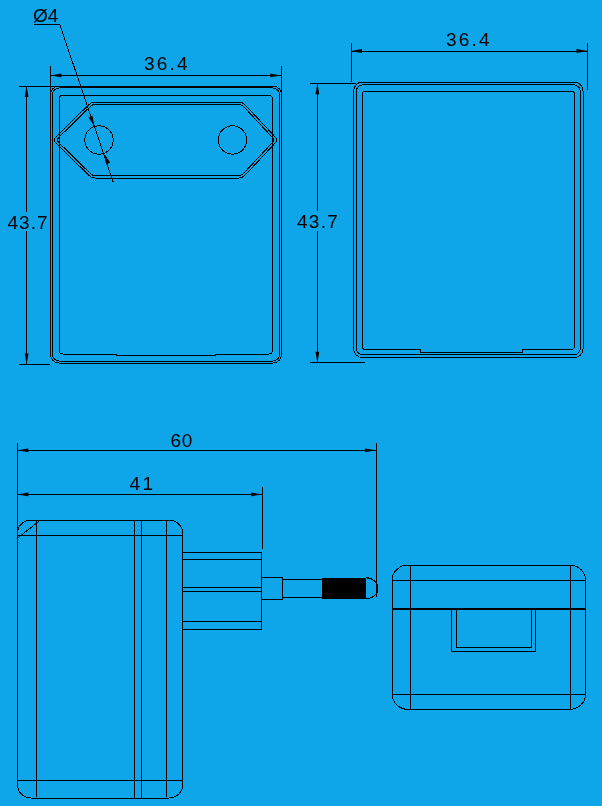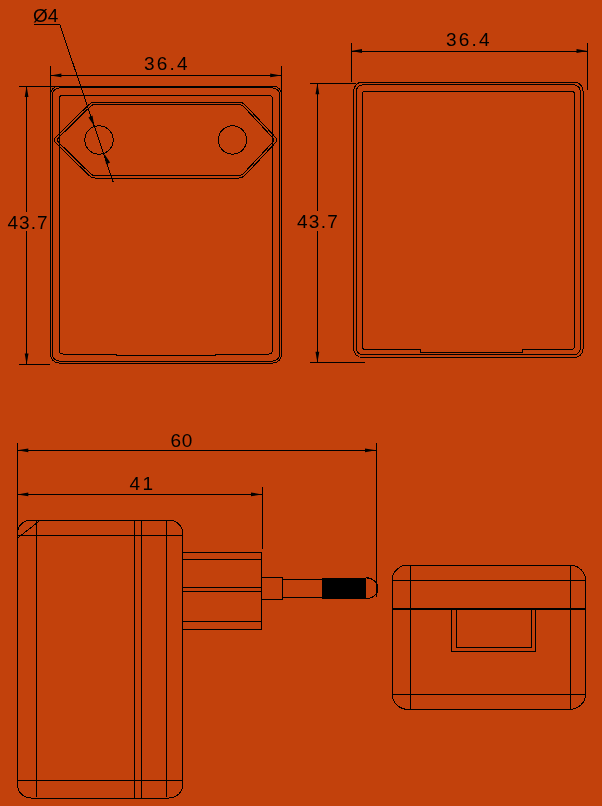--- a/index.html
+++ b/index.html
@@ -1,16 +1,16 @@
 <!DOCTYPE html>
 <html><head>
 <meta charset="utf-8">
 <style>
   html,body{margin:0;padding:0;background:#ffffff;}
-  #canvas{position:relative;width:602px;height:806px;background:#c2410c;overflow:hidden;text-align:center;}
+  #canvas{position:relative;width:602px;height:806px;background:#0ea5e9;overflow:hidden;text-align:center;}
   svg{position:absolute;left:0;top:0;}
   text{font-family:"Liberation Sans",sans-serif;font-size:19px;fill:#000;stroke:none;}
   svg{shape-rendering:crispEdges;}
   polygon{shape-rendering:auto;}
 </style>
 </head>
 <body>
 <div id="canvas">
 <svg width="602" height="806" viewBox="0 0 602 806" fill="none" stroke="#000" stroke-width="1">
 

